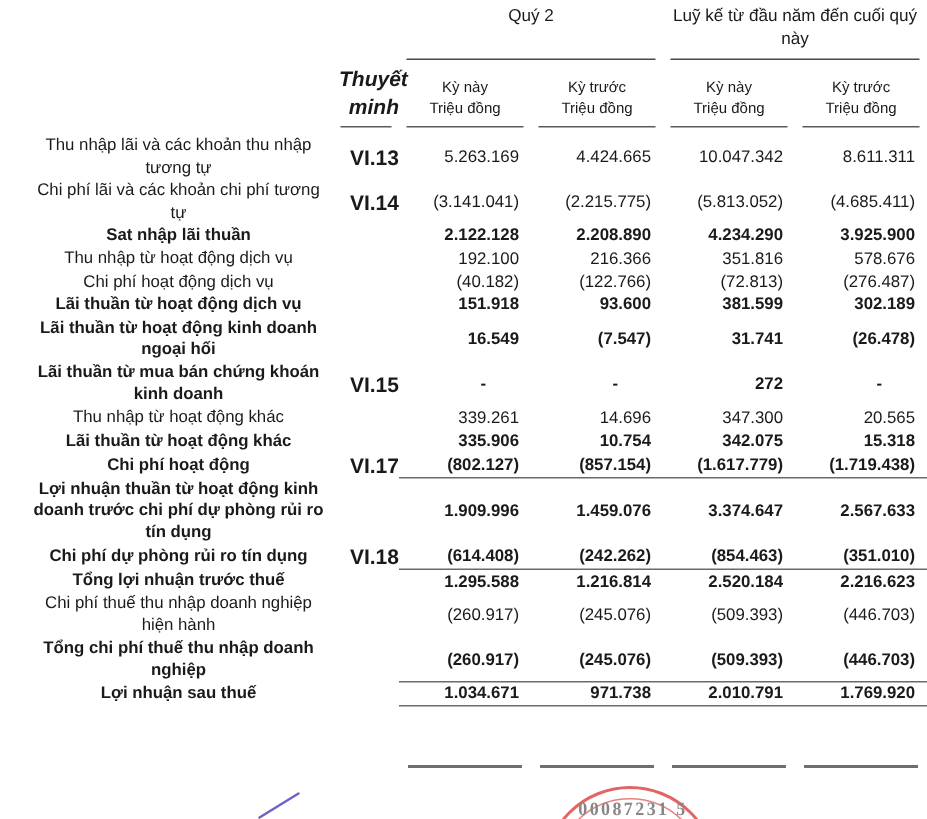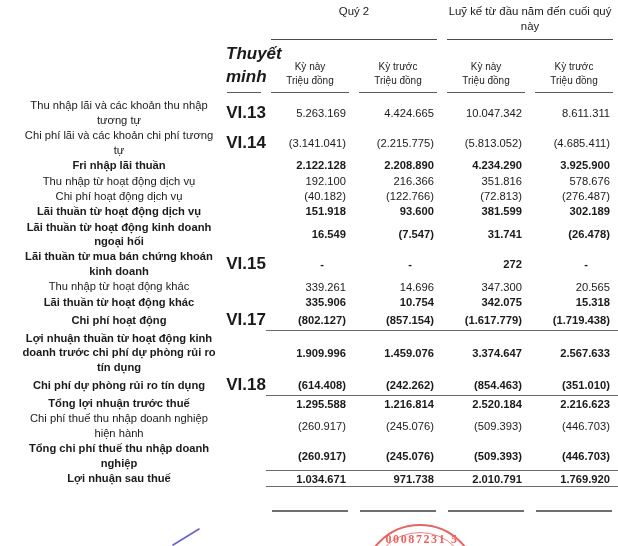--- a/index.html
+++ b/index.html
@@ -78,23 +78,23 @@
 
   
   td.label {
     text-align: center;
     padding: 0.4px 6px 0.4px 22px;
     line-height: 1.30;
     vertical-align: middle;
     font-size: 11.2px;
   }
   td.note {
-    text-align: center;
+    text-align: right;
     padding: 0.4px 0 0.4px 4px;
-    font-size: 17px;
+    font-size: 14px;
     vertical-align: middle;
     font-weight: 700;
   }
   td.num {
     text-align: right;
     padding: 0.4px 8px 0.4px 2px;
     font-size: 11.2px;
     vertical-align: middle;
     white-space: nowrap;
   }
@@ -143,21 +143,21 @@
   }
   .stamp-text {
     position: absolute;
     left: 0; top: 6px;
     width: 116px;
     text-align: center;
     font-family: "Liberation Serif", serif;
     font-size: 12px;
     font-weight: 700;
     letter-spacing: 1.6px;
-    color: #ef4444;
+    color: #737373;
     transform: scaleY(1.05);
   }
   .pen-mark {
     position: absolute;
     left: 172px;
     top: 528px;
     width: 30px;
     height: 18px;
     pointer-events: none;
   }
@@ -246,21 +246,21 @@
         </tr>
         <tr>
           <td class="label">Chi phí lãi và các khoản chi phí tương tự</td>
           <td class="note">VI.14</td>
           <td class="num">(3.141.041)</td>
           <td class="num">(2.215.775)</td>
           <td class="num">(5.813.052)</td>
           <td class="num">(4.685.411)</td>
         </tr>
         <tr class="bold">
-          <td class="label">Fri nhập lãi thuần</td>
+          <td class="label">Sat nhập lãi thuần</td>
           <td class="note"></td>
           <td class="num">2.122.128</td>
           <td class="num">2.208.890</td>
           <td class="num">4.234.290</td>
           <td class="num">3.925.900</td>
         </tr>
         <tr>
           <td class="label">Thu nhập từ hoạt động dịch vụ</td>
           <td class="note"></td>
           <td class="num">192.100</td>

